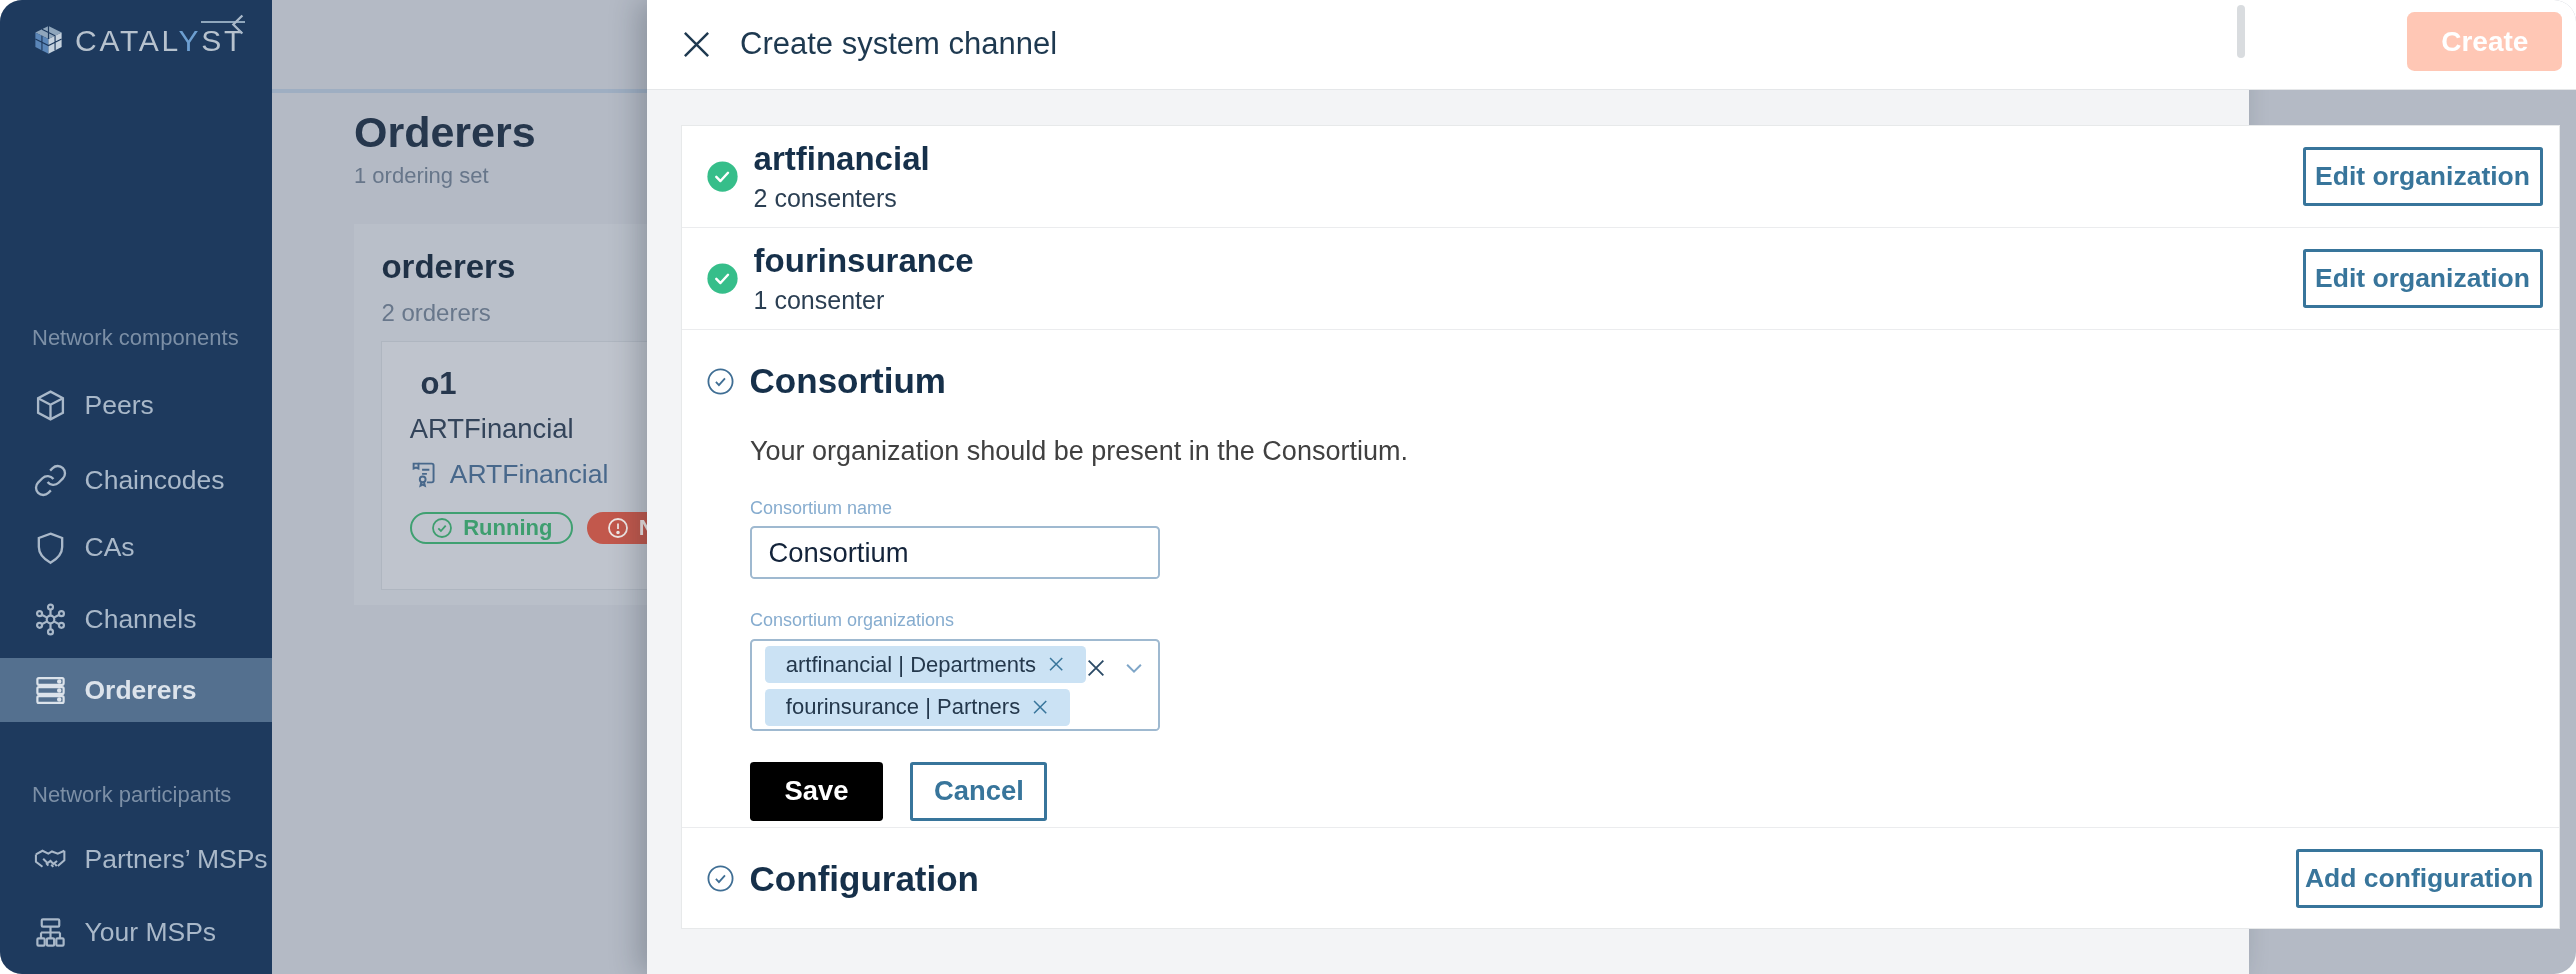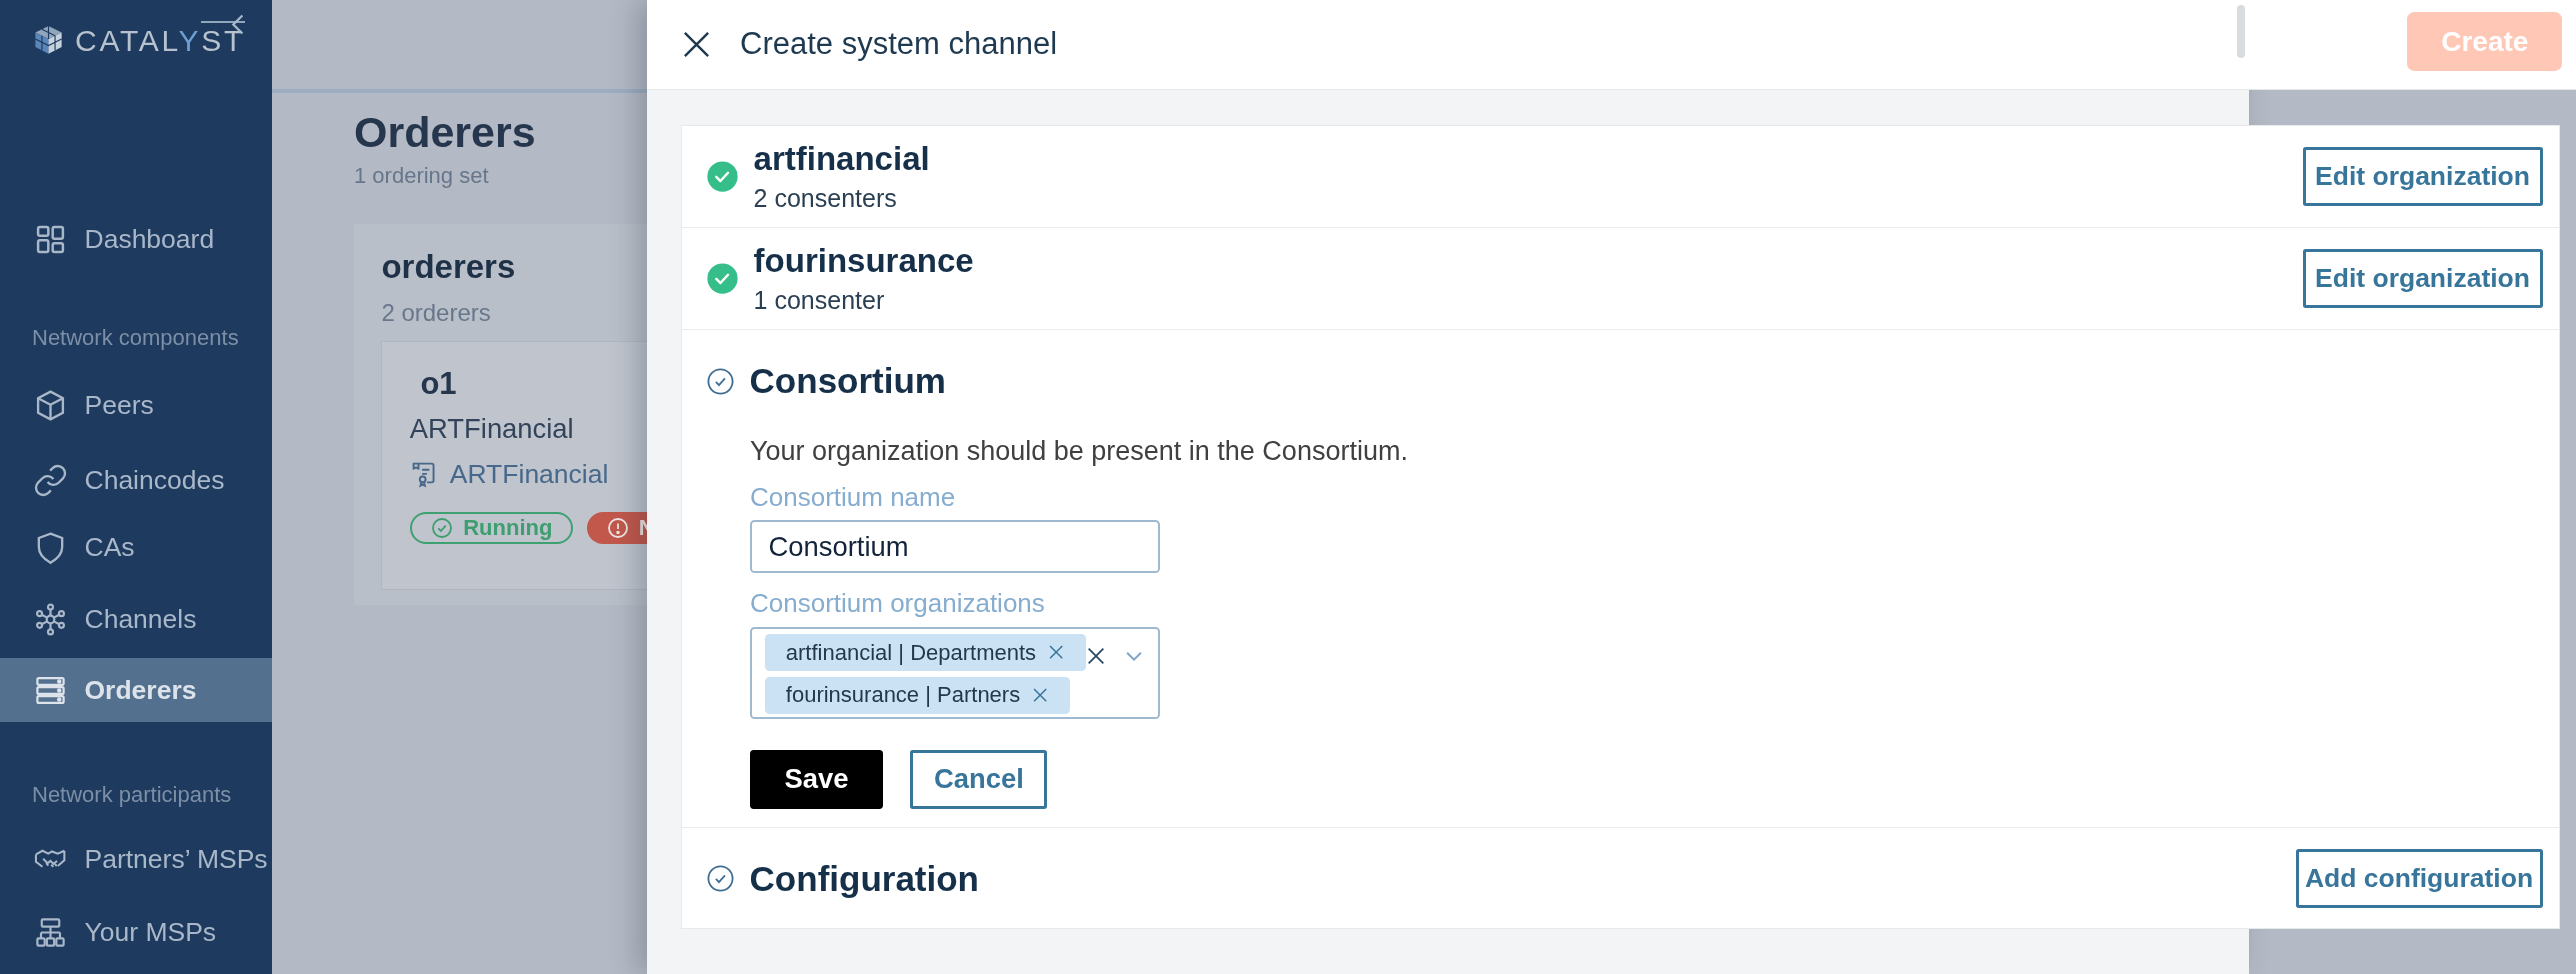--- a/index.html
+++ b/index.html
@@ -1,18 +1,18 @@
 <!DOCTYPE html>
 <html style="font-size:14.6px"><head>
 <meta charset="utf-8">
 <style>
   * { margin:0; padding:0; box-sizing:border-box; }
   html,body { width:2576px; height:974px; overflow:hidden; }
   body { font-family:"Liberation Sans", sans-serif; }
-  #app { position:relative; width:2576px; height:974px; background:#B4BAC5; overflow:hidden; }
+  #app { position:relative; width:2576px; height:974px; background:#B4BAC5; overflow:hidden;border-radius:22px; }
 
   
   #sidebar { position:absolute; left:0; top:0; width:272px; height:974px; background:#1E3A5E; z-index:30; }
   .logo-row { position:absolute; left:0; top:16.5px; width:272px; height:48px; display:flex; align-items:center; }
   .logo-cube { margin-left:31px; width:35px; height:35px; flex:0 0 auto; }
   .logo-text { margin-left:9.1px; font-size:30px; letter-spacing:2.7px; color:#B7C2CE; font-weight:400; }
   .logo-text .acc { color:#6D9FD1; }
   .logo-text .st { border-top:2.7px solid #8FA6BC; padding-top:0.9px; }
   .collapse-btn { position:absolute; right:18.3px; top:9.1px; width:31px; height:31px; color:#A9B8C9; cursor:pointer; }
 
@@ -59,21 +59,21 @@
   .org-texts { display:flex; flex-direction:column; gap:5.5px; }
   .org-name { font-size:33px; font-weight:800; color:#16304A; }
   .org-detail { font-size:25px; color:#2B3F53; }
   .btn-outline { margin-left:auto; width:240px; height:59px; background:#FFFFFF; border:3.7px solid #38759B; border-radius:2.7px; color:#38759B; font-size:26.5px; font-weight:700; font-family:inherit; cursor:pointer; }
 
   .consortium { position:relative; height:498px; border-bottom:1.8px solid #EBECEE; padding:31px 0 0 24px; }
   .sec-head { display:flex; align-items:center; gap:14.6px; }
   .sec-check { width:29px; height:29px; color:#3F6E94; flex:0 0 auto; }
   .sec-title { font-size:35px; font-weight:800; color:#16304A; }
   .hint { margin:35px 0 0 44px; font-size:27px; color:#404040; }
-  .field-label { margin:15px 0 0 44px; font-size:26px; color:#86ACCF; }
+  .field-label { margin:31px 0 0 44px; font-size:18px; color:#86ACCF; }
   .text-input { display:block; margin:7.3px 0 0 44px; width:410px; height:53px; border:2.7px solid #9FB9D0; border-radius:4.6px; font-size:27.4px; color:#13233A; padding:0 16.5px; font-family:inherit; background:#FFFFFF; }
   .multiselect { position:relative; margin:7.3px 0 0 44px; width:410px; height:92px; border:2.7px solid #9FB9D0; border-radius:4.6px; background:#FFFFFF; padding:5.5px 0 0 12.8px; }
   .ms-tag { display:flex; align-items:center; gap:11px; background:#CBE2F4; border-radius:4.6px; height:37px; padding:0 21px; font-size:22px; color:#24384C; width:max-content; margin-bottom:5.5px; }
   .ms-tag svg { width:18.3px; height:18.3px; color:#38759B; cursor:pointer; }
   .ms-controls { position:absolute; right:12.8px; top:16.5px; display:flex; align-items:center; gap:16.5px; }
   .ms-clear { width:22px; height:22px; color:#2B4A66; cursor:pointer; }
   .ms-chevron { width:22px; height:22px; color:#7FA6C8; cursor:pointer; }
   .btn-row { display:flex; gap:27.4px; margin:31px 0 0 44px; }
   .save-btn { width:133px; height:59px; background:#000000; border:none; border-radius:3.7px; color:#FFFFFF; font-size:27.4px; font-weight:700; font-family:inherit; cursor:pointer; }
   .cancel-btn { width:137px; height:59px; background:#FFFFFF; border:3.7px solid #38759B; border-radius:2.7px; color:#38759B; font-size:27.4px; font-weight:700; font-family:inherit; cursor:pointer; }
@@ -95,31 +95,20 @@
         <polygon points="3,6.5 12,11 12,21 3,16.5" fill="#5B86B8"></polygon>
         <polygon points="21,6.5 12,11 12,21 21,16.5" fill="#C6D2DE"></polygon>
         <path d="M7.5 4.25 L16.5 8.75 M12 2 V11 M3 11 L12 15.5 L21 11 M7.5 8.75 V18.75 M16.5 8.75 V18.75" stroke="#1E3A5E" stroke-width="0.8" fill="none"></path>
       </svg>
       <div class="logo-text"><span>CATAL</span><span class="acc">Y</span><span class="st">ST</span></div>
     </div>
     <svg class="collapse-btn" viewBox="0 0 24 24" fill="none" stroke="currentColor" stroke-width="1.8">
         <path d="M15 5l-7 7 7 7"></path>
       </svg>
 
-    <div class="nav-item" style="top:207px">
-      <span class="nav-icon">
-        <svg viewBox="0 0 24 24" fill="none" stroke="currentColor" stroke-width="1.7">
-          <rect x="3.5" y="3.5" width="7" height="6" rx="1.2"></rect>
-            <rect x="3.5" y="12.5" width="7" height="8" rx="1.2"></rect>
-          <rect x="13.5" y="3.5" width="7" height="8" rx="1.2"></rect>
-            <rect x="13.5" y="14.5" width="7" height="6" rx="1.2"></rect>
-        </svg>
-      </span>
-      <span class="nav-label">Dashboard</span>
-    </div>
 
     <div class="nav-section" style="top:325px">Network components</div>
 
     <div class="nav-item" style="top:373px">
       <span class="nav-icon">
         <svg viewBox="0 0 24 24" fill="none" stroke="currentColor" stroke-width="1.6">
           <path d="M12 2.5l8.5 4.5v10L12 21.5 3.5 17V7z"></path>
             <path d="M3.5 7L12 11.5 20.5 7M12 11.5v10"></path>
         </svg>
       </span>

